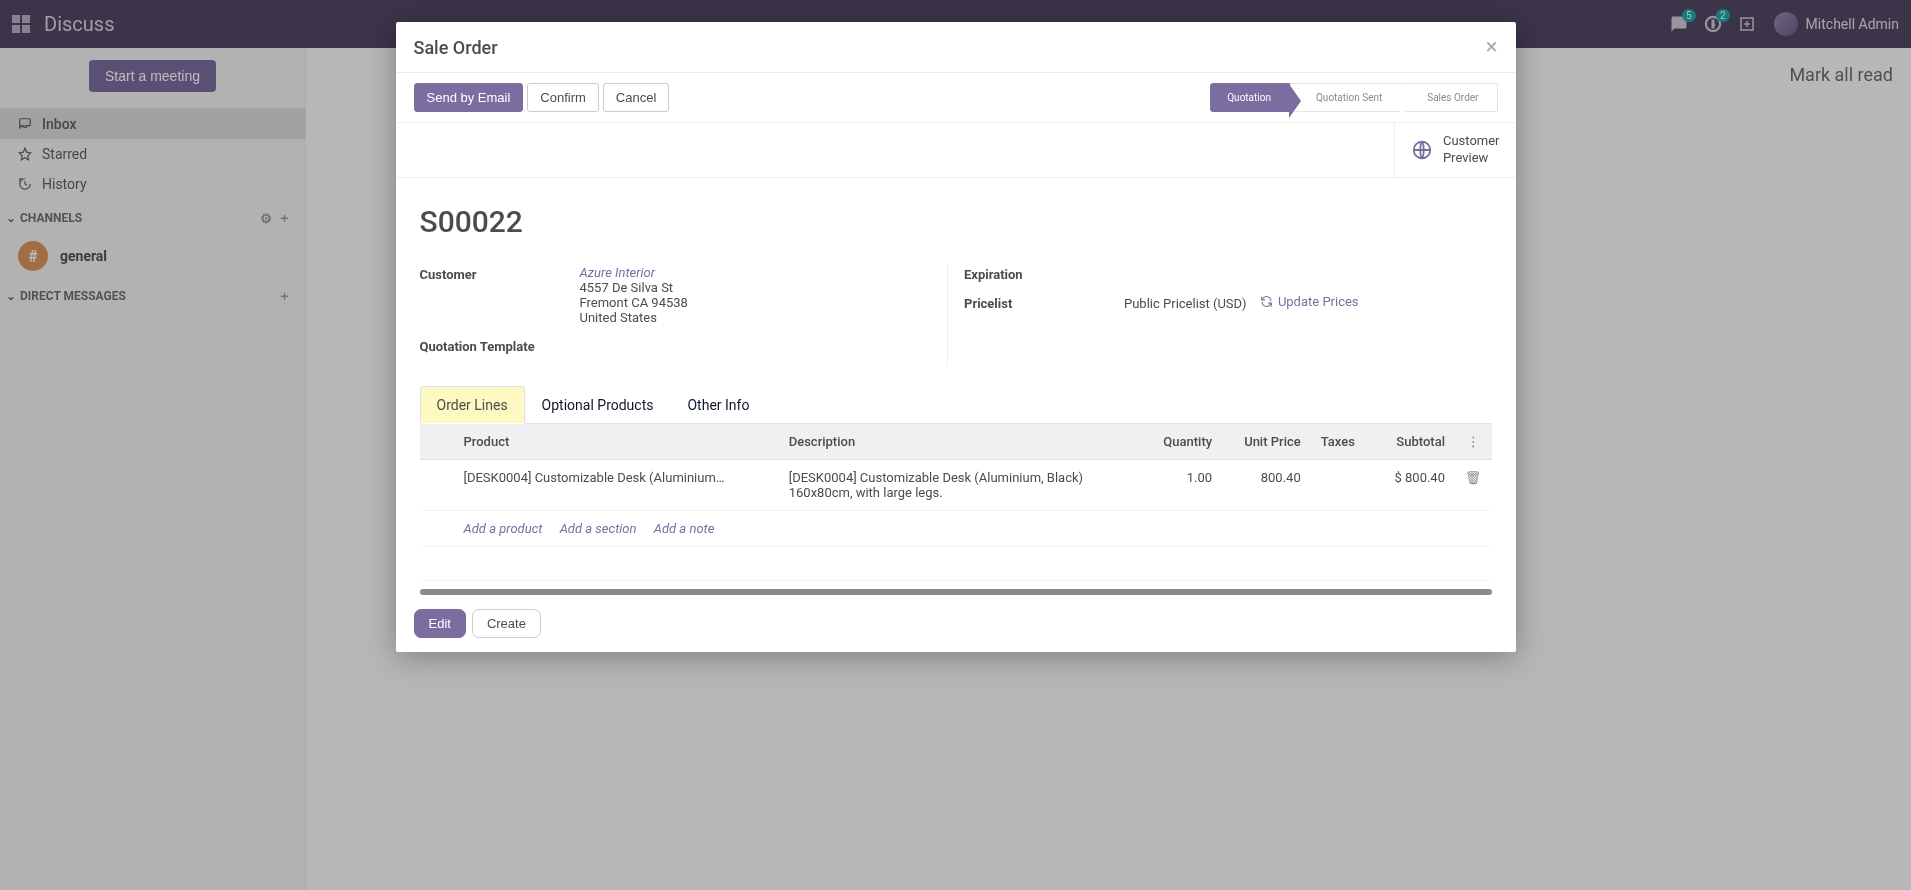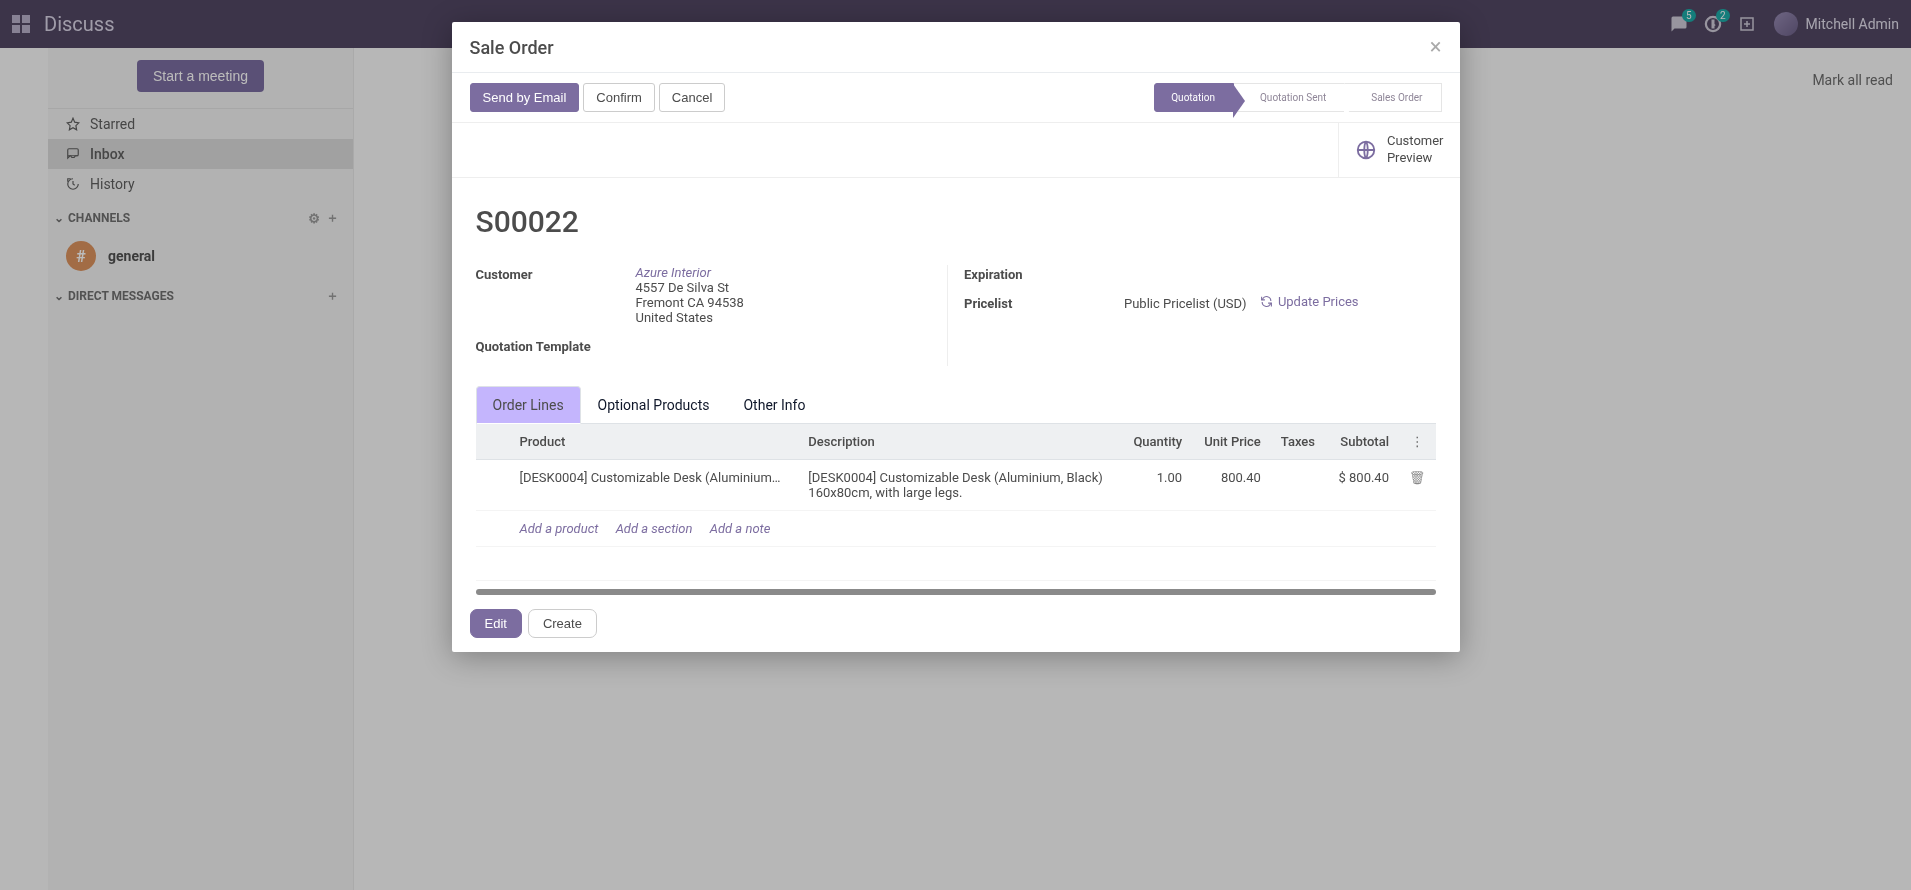--- a/index.html
+++ b/index.html
@@ -12,42 +12,42 @@
 .apps-icon div { background: #b0a7c4; }
 .brand { font-size: 20px; font-weight: 400; color: #d6d0e4; }
 .navbar-spacer { flex: 1; }
 .nav-icon { position: relative; margin: 0 8px; color: #c9c5d4; cursor: pointer; display: flex; align-items: center; }
 .nav-icon svg { width: 18px; height: 18px; fill: currentColor; }
 .badge { position: absolute; top: -6px; right: -8px; background: #00a09d; color: #fff; font-size: 10px; border-radius: 8px; padding: 1px 4px; min-width: 12px; text-align: center; }
 .avatar { width: 24px; height: 24px; border-radius: 50%; background: linear-gradient(135deg,#8a7ca9,#5a4c79); margin: 0 8px 0 10px; }
 .user-name { color: #e0dceb; font-size: 14px; }
 
 
-.underlay { position: absolute; top: 48px; left: 0; right: 0; bottom: 0; display: flex; padding-left: 48px; }
+.underlay { position: absolute; top: 48px; left: 0; right: 0; bottom: 0; display: flex; }
 .sidebar { width: 306px; background: #f2f2f2; border-right: 1px solid #e5e5e5; padding-top: 12px; }
 .start-meeting { display: flex; justify-content: center; padding: 0 0 16px; }
 .start-meeting button { background: #6b5b95; color: #fff; border: none; border-radius: 4px; padding: 8px 16px; font-size: 14px; cursor: pointer; }
 .mailboxes { border-top: 1px solid #e0e0e0; }
 .mailbox-item { display: flex; align-items: center; padding: 7px 18px; cursor: pointer; color: #4c4c4c; gap: 10px; }
 .mailbox-item.active { background: #d7d7d7; font-weight: 500; }
 .mailbox-item svg { width: 14px; height: 14px; fill: #6b6b6b; }
 .section-header { display: flex; align-items: center; padding: 10px 14px 8px 6px; font-size: 12px; font-weight: 700; color: #5f5f5f; cursor: pointer; }
 .section-header .chev { width: 10px; margin-right: 4px; }
 .section-header .spacer { flex: 1; }
 .section-header .gear, .section-header .plus { color: #8f8f8f; font-size: 13px; margin-left: 6px; cursor: pointer; }
 .channel-item { display: flex; align-items: center; padding: 6px 18px; cursor: pointer; gap: 12px; }
 .channel-hash { width: 30px; height: 30px; border-radius: 50%; background: #d9864b; color: #fff; display: flex; align-items: center; justify-content: center; font-weight: 700; font-size: 16px; }
 .channel-name { font-weight: 700; color: #3b3b3b; }
 
 .main-area { flex: 1; position: relative; }
-.mark-read { position: absolute; top: 24px; right: 18px; color: #5a5a5a; font-size: 14px; cursor: pointer; }
+.mark-read { position: absolute; top: 16px; right: 18px; color: #5a5a5a; font-size: 18px; cursor: pointer; }
 
 
 .overlay { position: absolute; top: 0; left: 0; right: 0; bottom: 0; background: rgba(60,60,60,0.35); display: flex; justify-content: center; align-items: flex-start; }
-.modal { width: 1008px; background: #fff; margin-top: 22px; border-radius: 2px; box-shadow: 0 5px 30px rgba(0,0,0,0.3); max-height: calc(100% - 22px); display: flex; flex-direction: column; }
+.modal { width: 1120px; background: #fff; margin-top: 22px; border-radius: 2px; box-shadow: 0 5px 30px rgba(0,0,0,0.3); max-height: calc(100% - 22px); display: flex; flex-direction: column; }
 .modal-header { display: flex; align-items: center; padding: 14px 18px; border-bottom: 1px solid #e9ecef; }
 .modal-header h4 { font-size: 18px; font-weight: 500; color: #4c4c4c; }
 .modal-header .close { margin-left: auto; font-size: 22px; color: #aaa; cursor: pointer; line-height: 1; }
 
 .modal-body-wrap { overflow-y: auto; position: relative; }
 .modal-body-wrap::-webkit-scrollbar { width: 8px; }
 .modal-body-wrap::-webkit-scrollbar-thumb { background: #c1c1c1; border-radius: 4px; }
 
 .statusbar { display: flex; align-items: center; padding: 10px 18px; border-bottom: 1px solid #eee; }
 .statusbar .btn { border: 1px solid #ccc; background: #fff; color: #4c4c4c; padding: 6px 12px; font-size: 13px; border-radius: 3px; margin-right: 4px; cursor: pointer; }
@@ -76,21 +76,21 @@
 .field-label { width: 160px; font-weight:700; color:#4c4c4c; font-size:13px; padding-top:2px; }
 .field-value { flex:1; font-size:13px; color:#4c4c4c; }
 .field-value a.link { color:#7c6da0; }
 .field-value .addr-line { display:block; }
 .update-link { color:#7c6da0; margin-left:10px; cursor:pointer; display:inline-flex; align-items:center; gap:5px; }
 .update-link svg { width:13px; height:13px; fill:currentColor; }
 
 
 .tabs { display:flex; border-bottom:1px solid #dee2e6; margin-top:20px; }
 .tab { padding:10px 16px; font-size:14px; color:#0f172a; cursor:pointer; border:1px solid transparent; margin-bottom:-1px; }
-.tab.active { color:#4c4c4c; border:1px solid #dee2e6; border-bottom-color:#fff; border-radius:4px 4px 0 0; background:#c4b5fd; }
+.tab.active { color:#4c4c4c; border:1px solid #dee2e6; border-bottom-color:#fff; border-radius:4px 4px 0 0; background:#fef9c3; }
 
 
 .tbl { width:100%; border-collapse:collapse; margin-top:0; }
 .tbl th { background:#eef0f2; font-weight:500; color:#4c4c4c; font-size:13px; padding:10px 10px; text-align:left; border-bottom:1px solid #dee2e6; }
 .tbl th.right, .tbl td.right { text-align:right; }
 .tbl td { padding:10px 10px; font-size:13px; vertical-align:top; border-bottom:1px solid #f4f4f4; }
 .tbl .handle-col { width:34px; }
 .tbl .icon-col { width:30px; text-align:center; color:#999; }
 .desc-sub { display:block; }
 .trash { cursor:pointer; color:#888; }
@@ -142,32 +142,32 @@
   <div class="avatar"></div>
   <span class="user-name">Mitchell Admin</span>
 </div>
 
 <div class="underlay">
   <div class="sidebar">
     <div class="start-meeting">
       <button>Start a meeting</button>
     </div>
     <div class="mailboxes">
-      <div class="mailbox-item">
-        <svg viewBox="0 0 24 24">
-            <path d="M12 2l2.9 6.9L22 10l-5 4.9L18.2 22 12 18.3 5.8 22 7 14.9 2 10l7.1-1.1z" fill="none" stroke="currentColor" stroke-width="2"></path>
-          </svg>
-        <span>Starred</span>
-      </div>
       <div class="mailbox-item active">
         <svg viewBox="0 0 24 24">
             <path d="M19 3H5a2 2 0 0 0-2 2v14l4-4h12a2 2 0 0 0 2-2V5a2 2 0 0 0-2-2z" fill="none" stroke="currentColor" stroke-width="2"></path>
             <path d="M3 15h5l2 3h4l2-3h5" fill="none" stroke="currentColor" stroke-width="2"></path>
           </svg>
         <span>Inbox</span>
+      </div>
+      <div class="mailbox-item">
+        <svg viewBox="0 0 24 24">
+            <path d="M12 2l2.9 6.9L22 10l-5 4.9L18.2 22 12 18.3 5.8 22 7 14.9 2 10l7.1-1.1z" fill="none" stroke="currentColor" stroke-width="2"></path>
+          </svg>
+        <span>Starred</span>
       </div>
       <div class="mailbox-item">
         <svg viewBox="0 0 24 24">
             <path d="M12 3a9 9 0 1 0 9 9" fill="none" stroke="currentColor" stroke-width="2"></path>
             <path d="M3 8l0-5 5 0" fill="none" stroke="currentColor" stroke-width="2"></path>
             <path d="M12 7v5l3 2" fill="none" stroke="currentColor" stroke-width="2"></path>
           </svg>
         <span>History</span>
       </div>
     </div>

